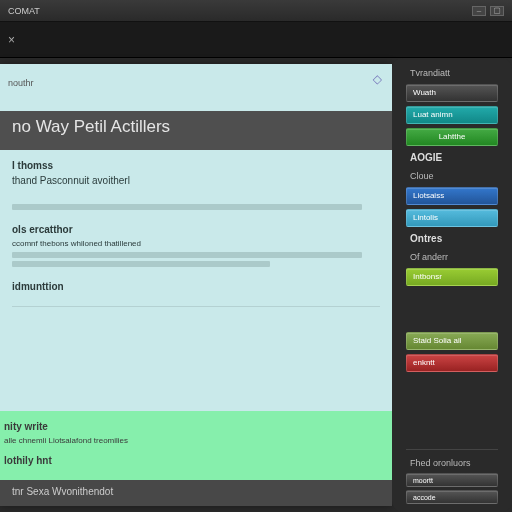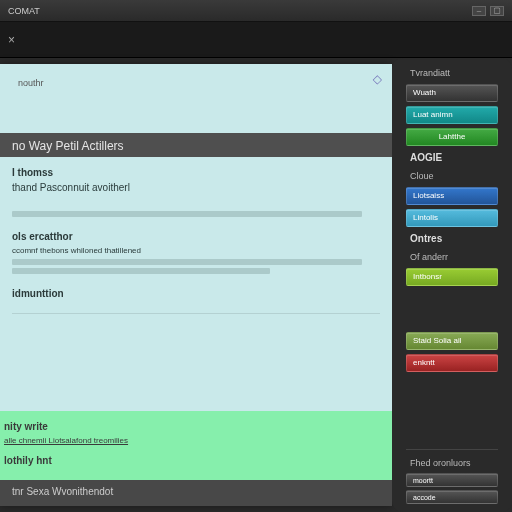--- a/index.html
+++ b/index.html
@@ -44,33 +44,33 @@
     background: #fdfbf3;
     margin: 6px 0 6px 0;
     box-shadow: 0 0 8px rgba(0,0,0,.4);
     overflow: hidden;
     display: flex;
     flex-direction: column;
   }
 
   .doc-top {
     background: #c9e9ea;
-    height: 69px;
-    padding: 8px 18px;
+    height: 47px;
+    padding: 8px 8px;
     position: relative;
   }
   .doc-top-tab { font-size: 9px; color: #555; }
   .doc-top-icon { position: absolute; right: 10px; top: 8px; font-size: 12px; color: #77b; }
 
   .doc-bar {
     background: #4f4f4f;
     color: #e5e5e5;
-    height: 24px;
+    height: 39px;
     padding: 6px 12px;
-    font-size: 12px;
+    font-size: 17px;
   }
 
   .doc-body {
     flex: 1;
     background: #c9e9ea;
     padding: 10px 12px;
     font-size: 9px;
     color: #2a3b3b;
     overflow-y: auto;
   }
@@ -174,21 +174,21 @@
         <div class="line med"></div>
       </div>
       <div class="sec">
         <h4>idmunttion</h4>
       </div>
       <div class="divider"></div>
     </div>
 
     <div class="doc-lower">
       <h4>nity write</h4>
-      <div style="font-size:8px;margin-bottom:10px;text-decoration:underline;">alle chnemli Liotsalafond treomilies</div>
+      <div style="font-size:8px;margin-bottom:10px;">alle chnemli Liotsalafond treomilies</div>
       <h4>lothily hnt</h4>
     </div>
 
     <div class="doc-footer">
       <span>tnr Sexa Wvonithendot</span>
     </div>
   </div>
 
   <div class="sidebar">
     <div class="side-label">Tvrandiatt</div>

